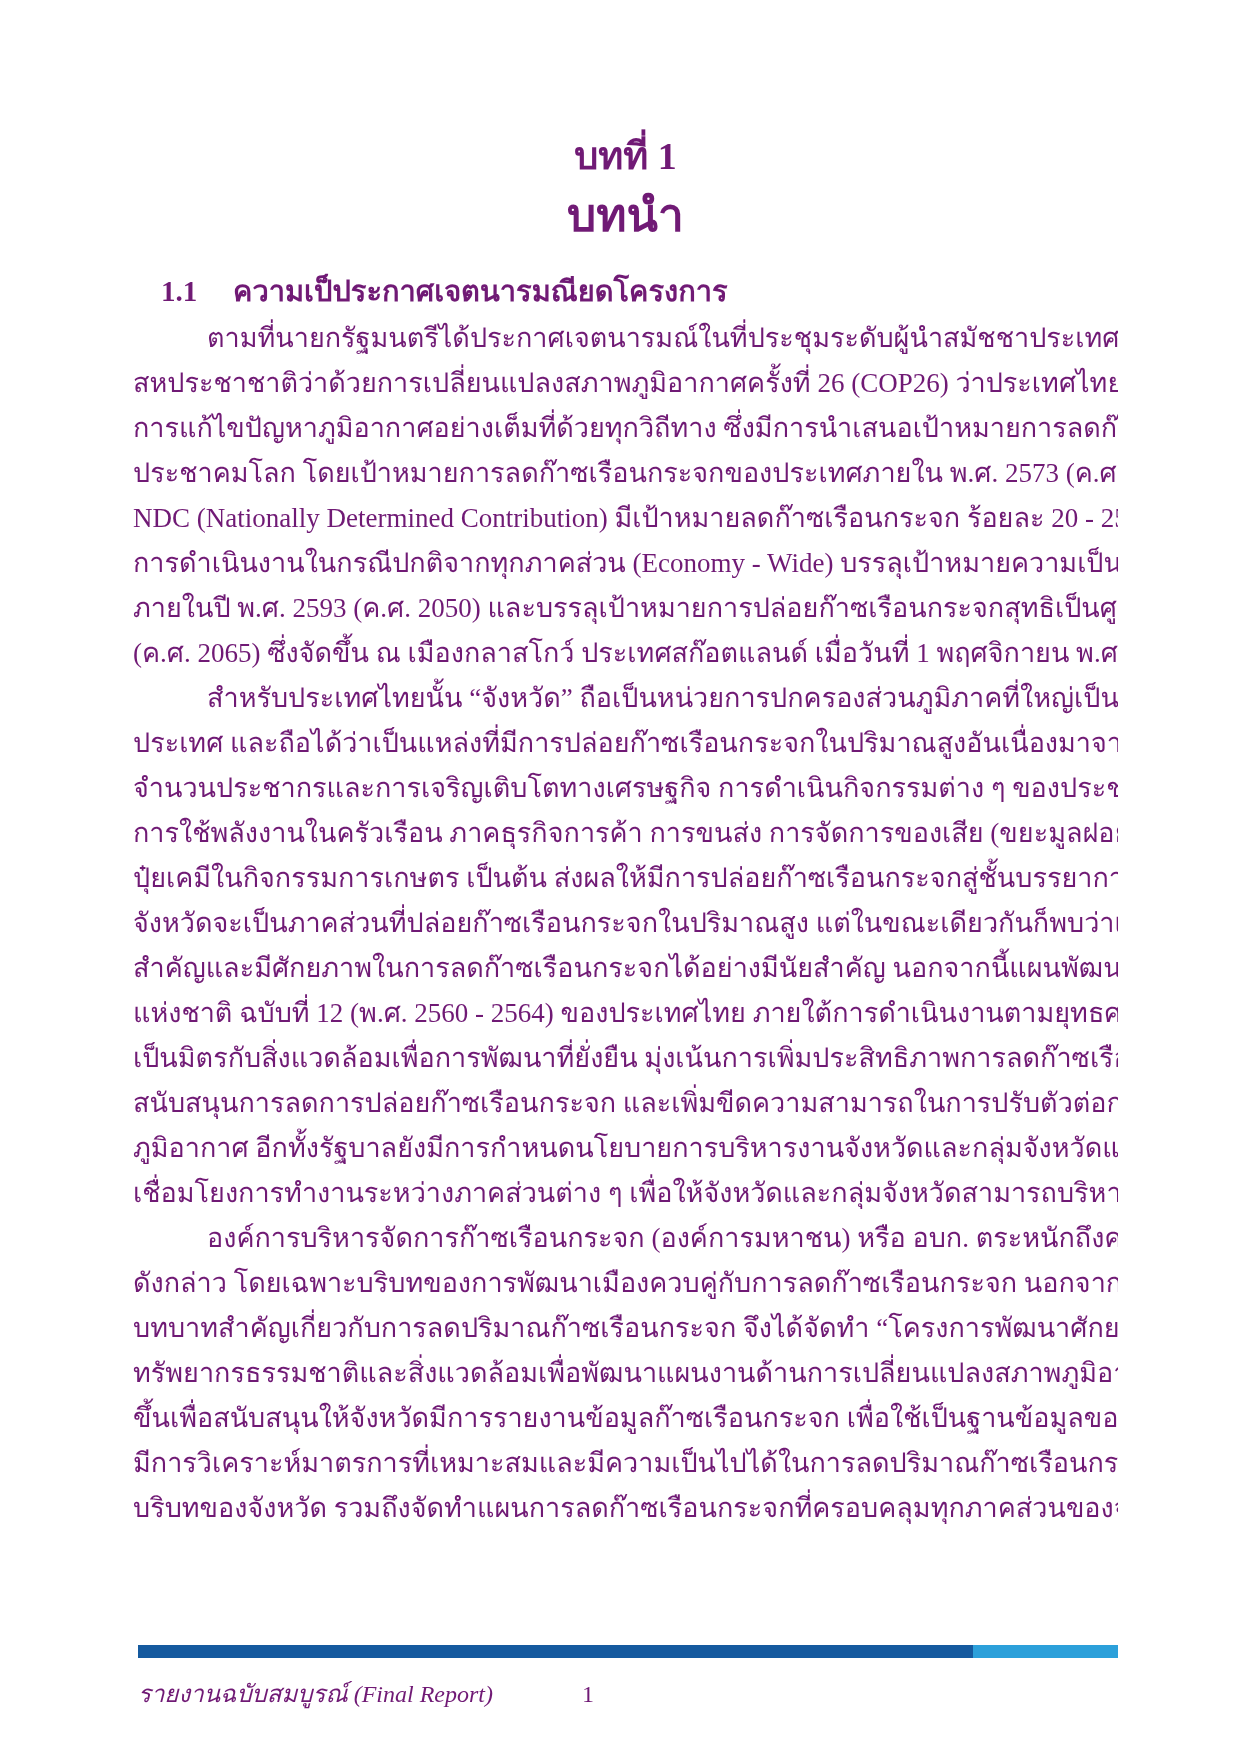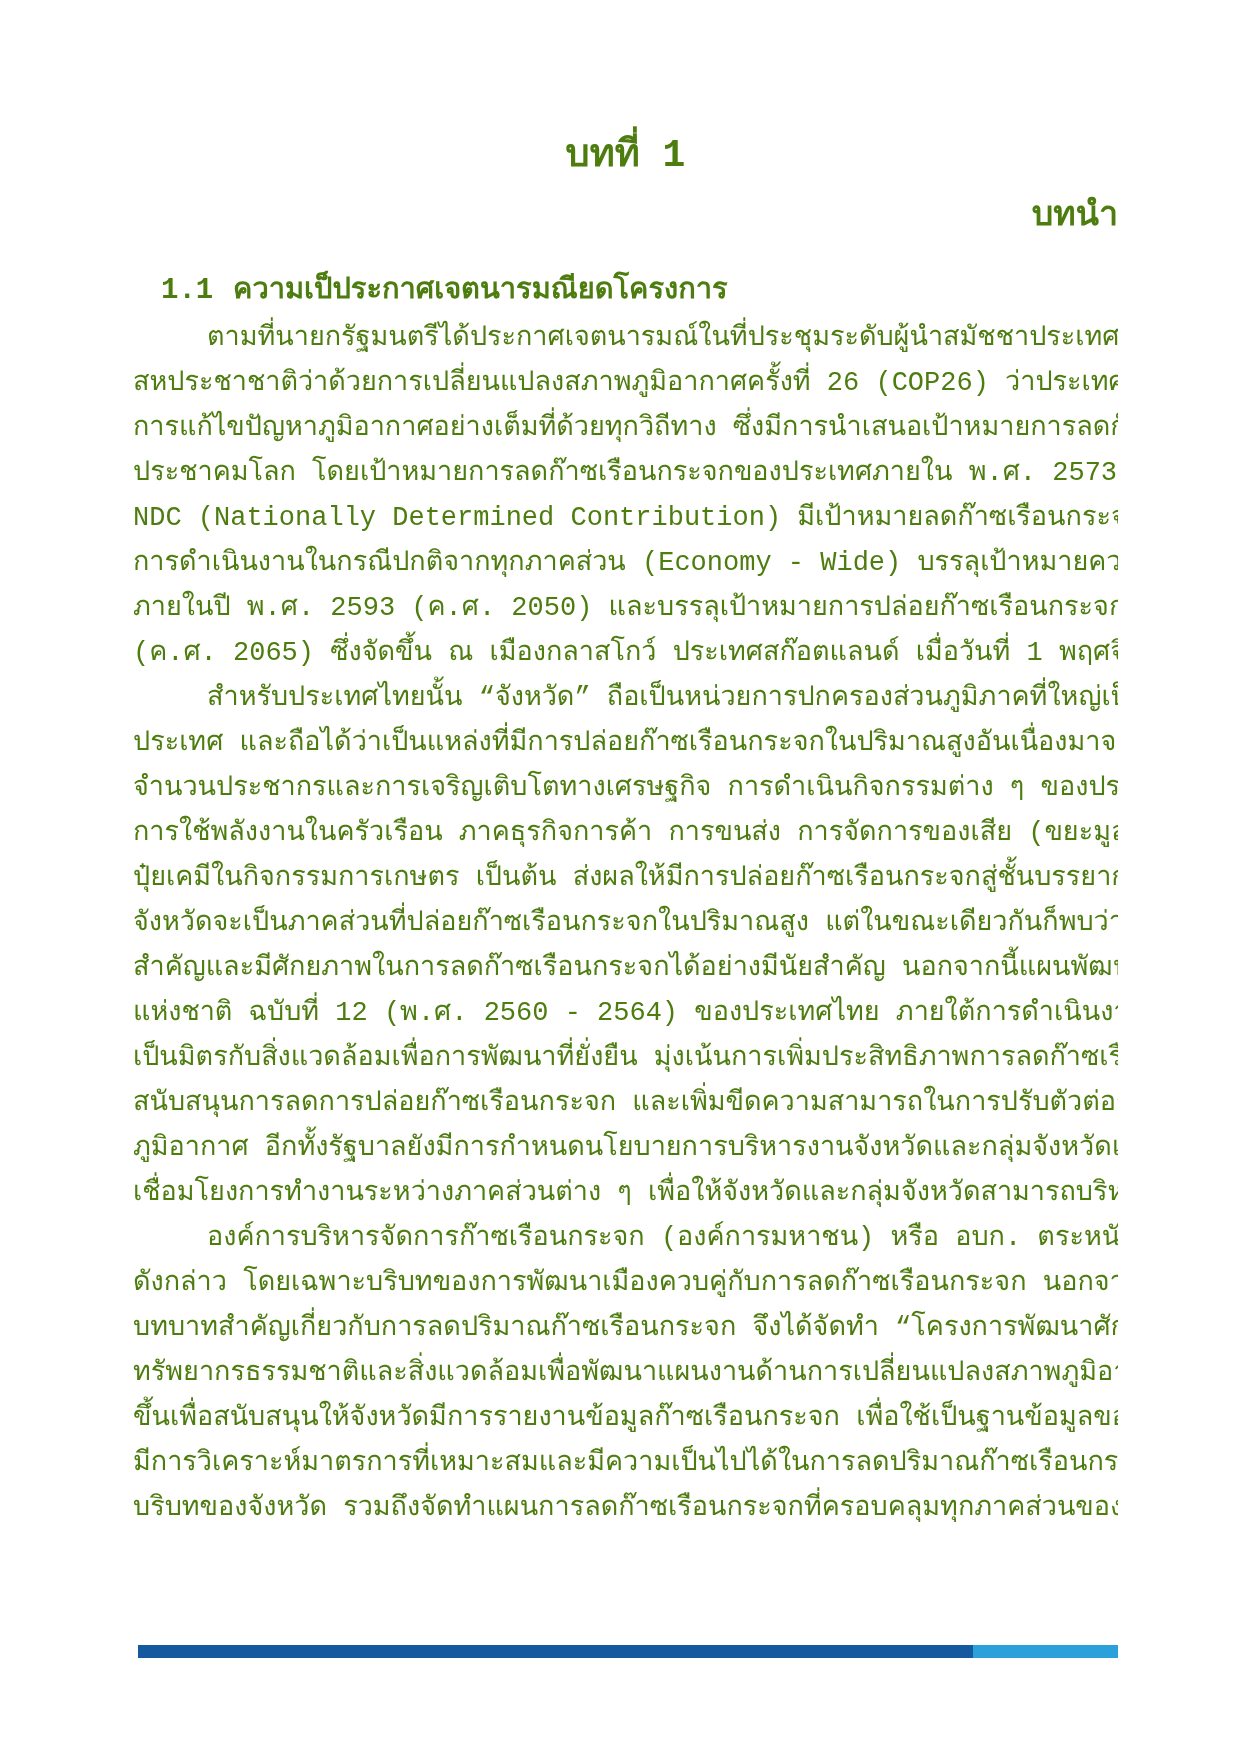--- a/index.html
+++ b/index.html
@@ -5,43 +5,43 @@
   html, body {
     margin: 0;
     padding: 0;
     background: #ffffff;
   }
   .page {
     position: relative;
     width: 1242px;
     height: 1755px;
     background: #ffffff;
-    font-family: Liberation Mono, monospace;
-    color: #4d7c0f;
+    font-family: Liberation Serif, serif;
+    color: #701a75;
     overflow: hidden;
   }
   .chapter-title {
     position: absolute;
     top: 126px;
     left: 133px;
     width: 985px;
     margin: 0;
     text-align: center;
     font-size: 38px;
     font-weight: bold;
     line-height: 60px;
   }
   .chapter-subtitle {
     position: absolute;
     top: 186px;
     left: 133px;
     width: 985px;
     margin: 0;
-    text-align: right;
-    font-size: 34px;
+    text-align: center;
+    font-size: 46px;
     font-weight: bold;
     line-height: 60px;
   }
   .section-heading {
     position: absolute;
     top: 268px;
     left: 133px;
     width: 985px;
     font-size: 29px;
     font-weight: bold;
@@ -152,14 +152,18 @@
       <div class="bline">ขึ้นเพื่อสนับสนุนให้จังหวัดมีการรายงานข้อมูลก๊าซเรือนกระจก เพื่อใช้เป็นฐานข้อมูลของจังหวัด นอกจากนี้ยัง</div>
       <div class="bline">มีการวิเคราะห์มาตรการที่เหมาะสมและมีความเป็นไปได้ในการลดปริมาณก๊าซเรือนกระจกที่สอดคล้องกับ</div>
       <div class="bline">บริบทของจังหวัด รวมถึงจัดทำแผนการลดก๊าซเรือนกระจกที่ครอบคลุมทุกภาคส่วนของจังหวัด ซึ่ง อบก.</div>
     </div>
 
   <div class="footer-bar">
     <div class="bar-dark" style="background: rgb(21, 90, 159);"></div>
     <div class="bar-light" style="background: rgb(44, 160, 218);"></div>
   </div>
 
+  <div class="footer-row">
+    <span class="footer-label">รายงานฉบับสมบูรณ์ (Final Report)</span>
+    <span class="footer-page">1</span>
+  </div>
 
 </div>
 
 </body></html>

